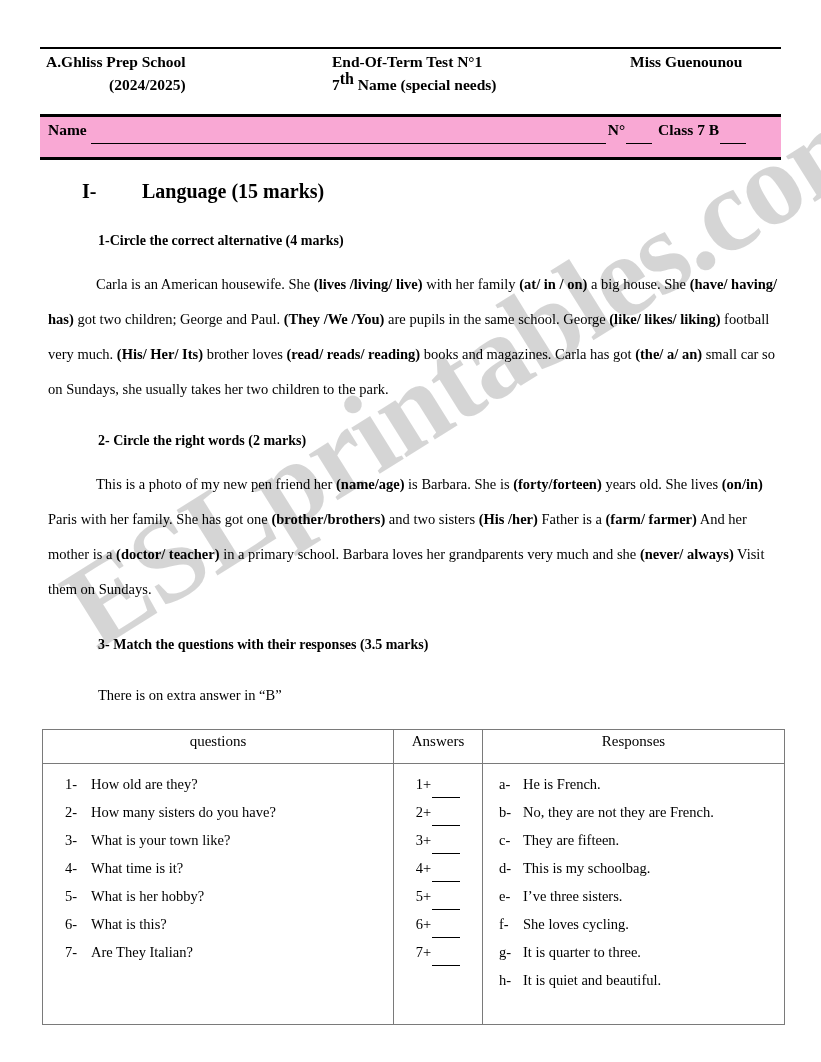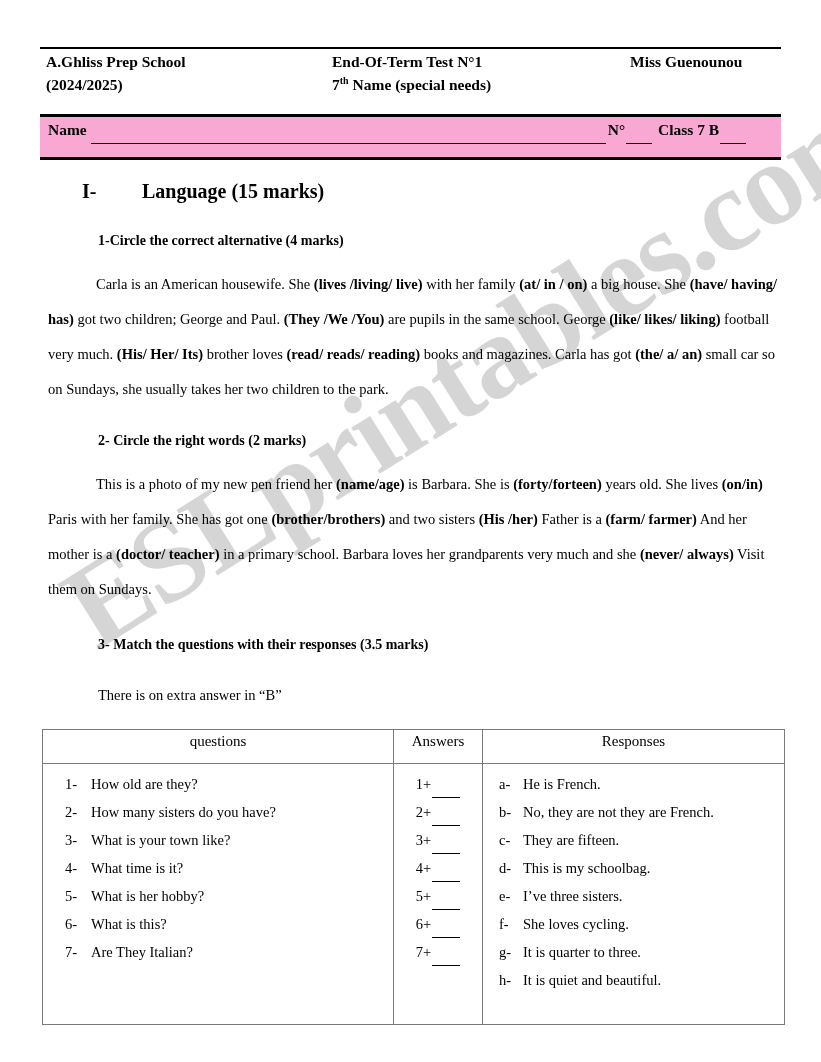--- a/index.html
+++ b/index.html
@@ -64,25 +64,25 @@
     width: 741px;
     height: 48px;
     z-index: 3;
   }
   .hdr-col {
     position: absolute;
     font-weight: bold;
     font-size: 15.5px;
     line-height: 23px;
   }
-  .hdr-left { left: 6px; top: 0; }
+  .hdr-left { left: 6px; top: 0; text-align: right; }
   .hdr-mid  { left: 292px; top: 0; }
   .hdr-right{ left: 590px; top: 0; }
   .sup {
-    font-size: 10px;
+    font-size: 16px;
     vertical-align: super;
     line-height: 0;
     text-align: right;
   }
 
   
   .name-band {
     position: absolute;
     left: 40px;
     top: 114px;

